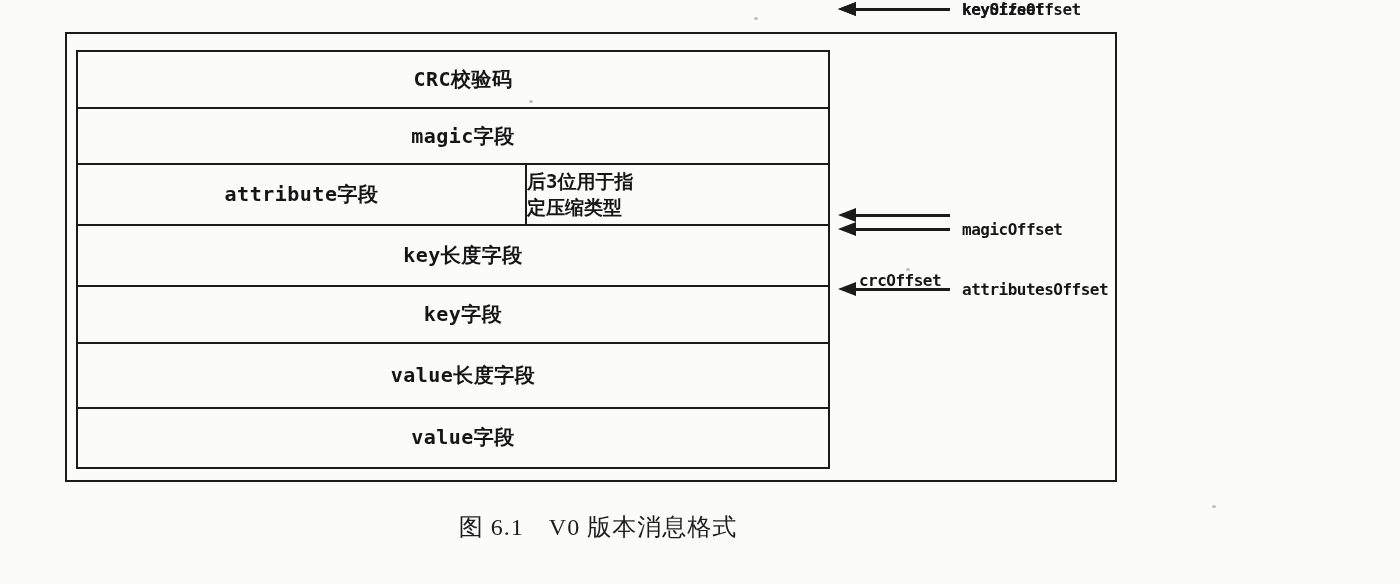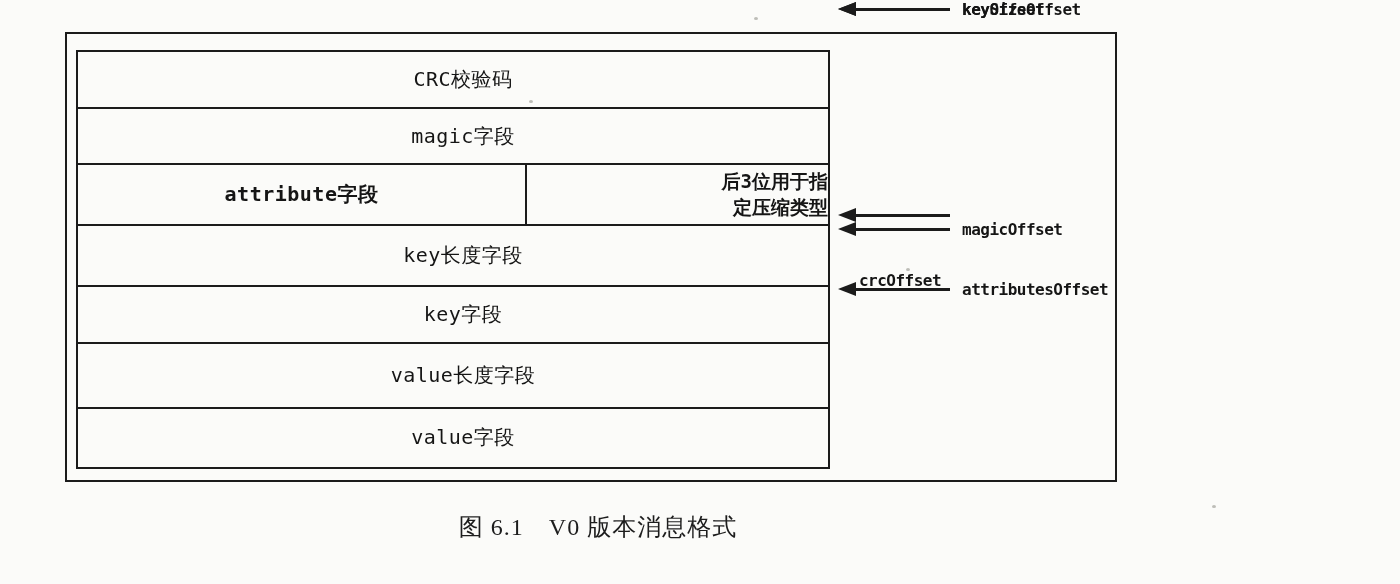--- a/index.html
+++ b/index.html
@@ -46,27 +46,27 @@
   .field-row:last-child{border-bottom:none;}
   .field-row:nth-child(1){height:57px;}
   .field-row:nth-child(2){height:56px;}
   .field-row:nth-child(3){height:61px;}
   .field-row:nth-child(4){height:61px;}
   .field-row:nth-child(5){height:57px;}
   .field-row:nth-child(6){height:65px;}
   .field-row:nth-child(7){height:56px;}
   .field-label{
     flex:1;display:flex;align-items:center;justify-content:center;
-    font-size:20px;font-weight:400;letter-spacing:.5px;margin-left:20px;
+    font-size:20px;font-weight:700;letter-spacing:.5px;margin-left:20px;
   }
   .field-main{flex:0 0 447px;display:flex;align-items:center;justify-content:center;
     font-size:20px;font-weight:600;letter-spacing:.5px;}
   .field-note{
     flex:1;border-left:2px solid var(--line);
-    display:flex;flex-direction:column;align-items:flex-end;justify-content:center;
+    display:flex;flex-direction:column;align-items:flex-start;justify-content:center;
     font-size:19px;font-weight:600;line-height:1.35;
   }
 
   
   .arrow-row{
     position:absolute;left:838px;height:18px;
     display:flex;align-items:center;
   }
   .arrow-row:nth-of-type(1){top:43px;}
   .arrow-row:nth-of-type(2){top:101px;}

